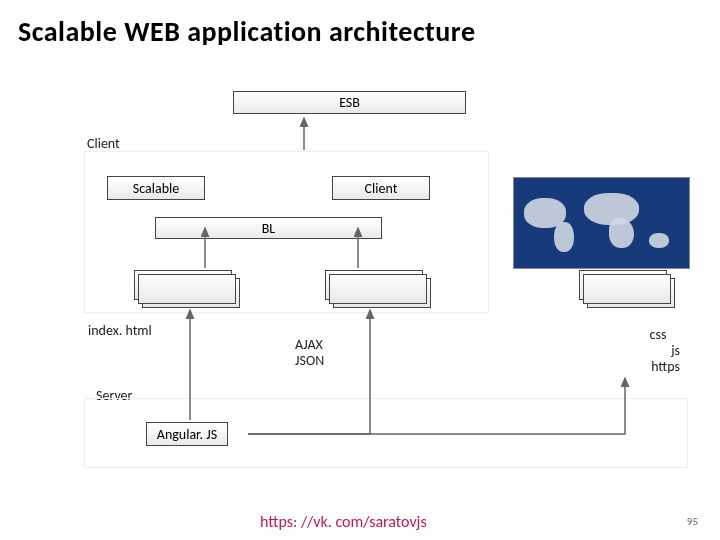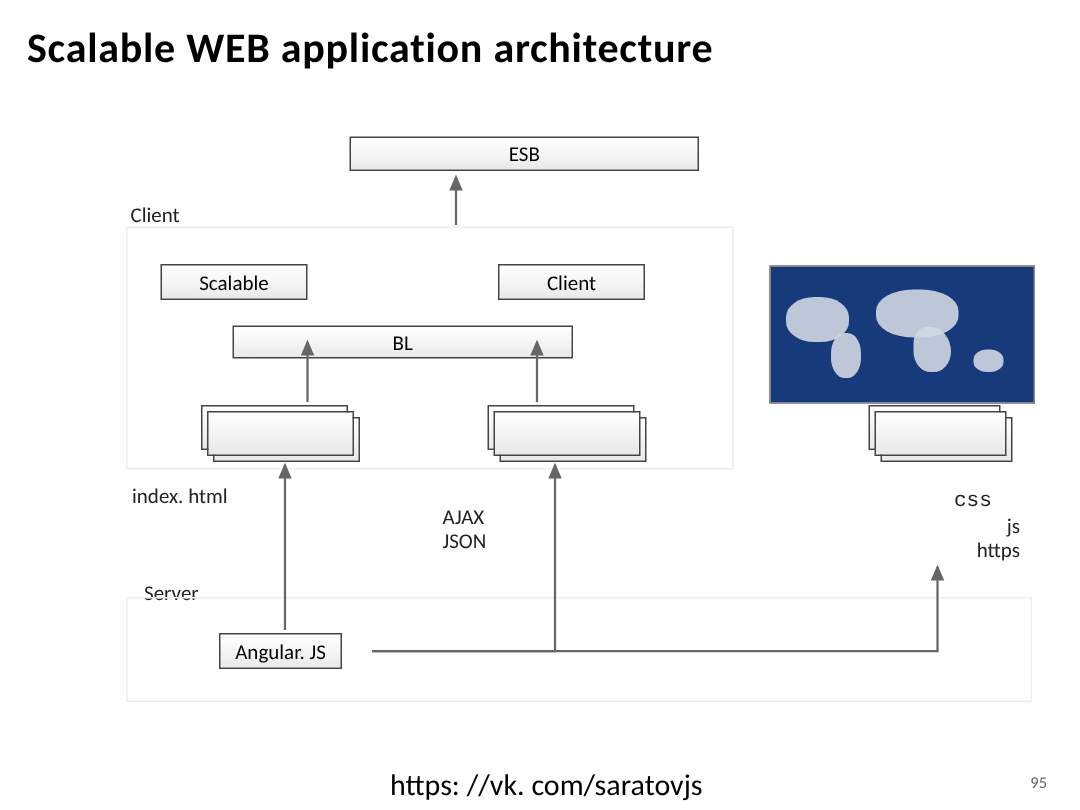--- a/index.html
+++ b/index.html
@@ -101,22 +101,22 @@
   svg.arrows {
     position: absolute;
     left: 0; top: 0;
     width: 720px; height: 540px;
     pointer-events: none;
   }
   .footerLink {
     position: absolute;
     left: 260px;
     top: 512px;
-    font-size: 20px;
-    color: #000000;
+    font-size: 16px;
+    color: #be185d;
   }
   .pageNum {
     position: absolute;
     right: 22px;
     bottom: 12px;
     font-size: 11px;
     color: #666;
   }
 </style>
 </head>
@@ -149,21 +149,21 @@
   <div class="land" style="left:70px; top:15px; width:55px; height:32px;"></div>
   <div class="land" style="left:95px; top:40px; width:25px; height:30px; border-radius:40% 60% 50% 50%;"></div>
   <div class="land" style="left:135px; top:55px; width:20px; height:15px;"></div>
 </div>
 
 <div class="plain" style="left:88px; top:322px;">index. html</div>
 
 <div class="plain" style="left:295px; top:336px; text-align:center;">AJAX</div>
 <div class="plain" style="left:295px; top:352px; text-align:center;">JSON</div>
 
-<div class="plain" style="left:636px; top:326px; text-align:left; width:44px;font-family:Liberation Mono, monospace;">css</div>
+<div class="plain" style="left:636px; top:326px; text-align:center; width:44px;">css</div>
 <div class="plain" style="left:636px; top:342px; text-align:right; width:44px;">js</div>
 <div class="plain" style="left:625px; top:358px; text-align:right; width:55px;">https</div>
 
 <div class="plain" style="left:96px; top:387px;">Server</div>
 <div class="clientFrame"></div>
 
 <div class="box" style="left:146px; top:422px; width:82px; height:24px;text-align:right;">Angular. JS</div>
 
 <svg class="arrows">
   <defs>

